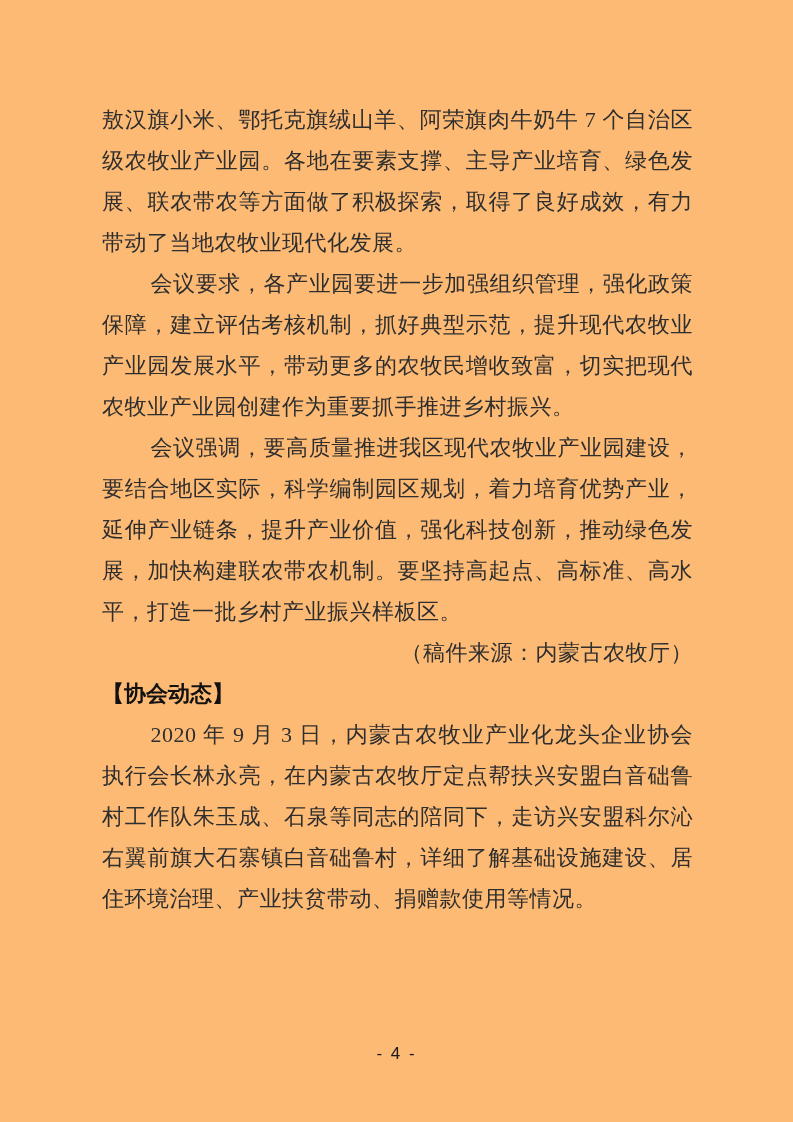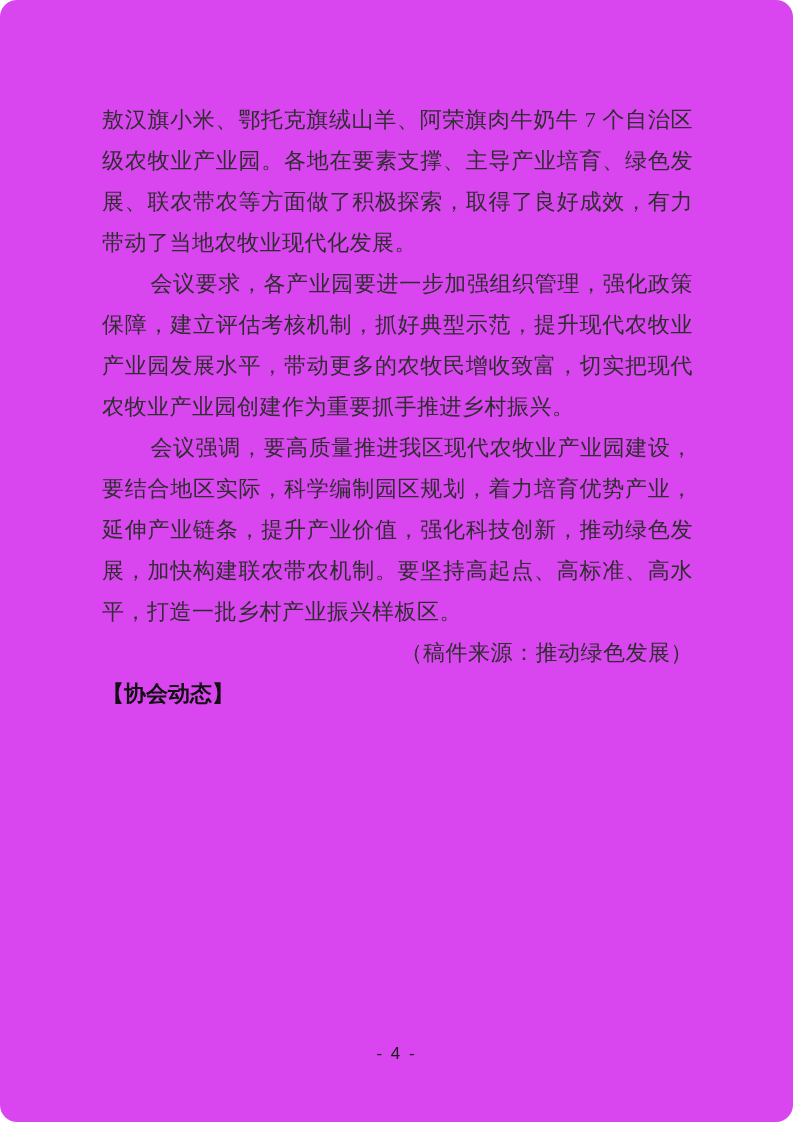--- a/index.html
+++ b/index.html
@@ -4,24 +4,23 @@
 <style>
   html, body {
     margin: 0;
     padding: 0;
     background: #ffffff;
   }
   .page {
     position: relative;
     width: 793px;
     height: 1122px;
-    background: #d946ef;
+    background: #fdba74;
     overflow: hidden;
     font-family: "Liberation Serif", "DejaVu Serif", serif;
-    border-radius: 17px;
   }
   .content {
     position: absolute;
     top: 99px;
     left: 102px;
     width: 591px;
   }
   .body-para {
     margin: 0;
     font-size: 22px;
@@ -84,23 +83,24 @@
 
 <div class="page">
   <div class="content">
 
     <p class="body-para no-indent">敖汉旗小米、鄂托克旗绒山羊、阿荣旗肉牛奶牛 7 个自治区级农牧业产业园。各地在要素支撑、主导产业培育、绿色发展、联农带农等方面做了积极探索，取得了良好成效，有力带动了当地农牧业现代化发展。</p>
 
     <p class="body-para">会议要求，各产业园要进一步加强组织管理，强化政策保障，建立评估考核机制，抓好典型示范，提升现代农牧业产业园发展水平，带动更多的农牧民增收致富，切实把现代农牧业产业园创建作为重要抓手推进乡村振兴。</p>
 
     <p class="body-para">会议强调，要高质量推进我区现代农牧业产业园建设，要结合地区实际，科学编制园区规划，着力培育优势产业，延伸产业链条，提升产业价值，强化科技创新，推动绿色发展，加快构建联农带农机制。要坚持高起点、高标准、高水平，打造一批乡村产业振兴样板区。</p>
 
-    <p class="source-line">（稿件来源：推动绿色发展）</p>
+    <p class="source-line">（稿件来源：内蒙古农牧厅）</p>
 
     <div class="section-header">【协会动态】</div>
 
 
+    <p class="body-para">2020 年 9 月 3 日，内蒙古农牧业产业化龙头企业协会执行会长林永亮，在内蒙古农牧厅定点帮扶兴安盟白音础鲁村工作队朱玉成、石泉等同志的陪同下，走访兴安盟科尔沁右翼前旗大石寨镇白音础鲁村，详细了解基础设施建设、居住环境治理、产业扶贫带动、捐赠款使用等情况。</p>
 
 
   </div>
 
   <div class="page-number">- 4 -</div>
 </div>
 
 </body></html>

